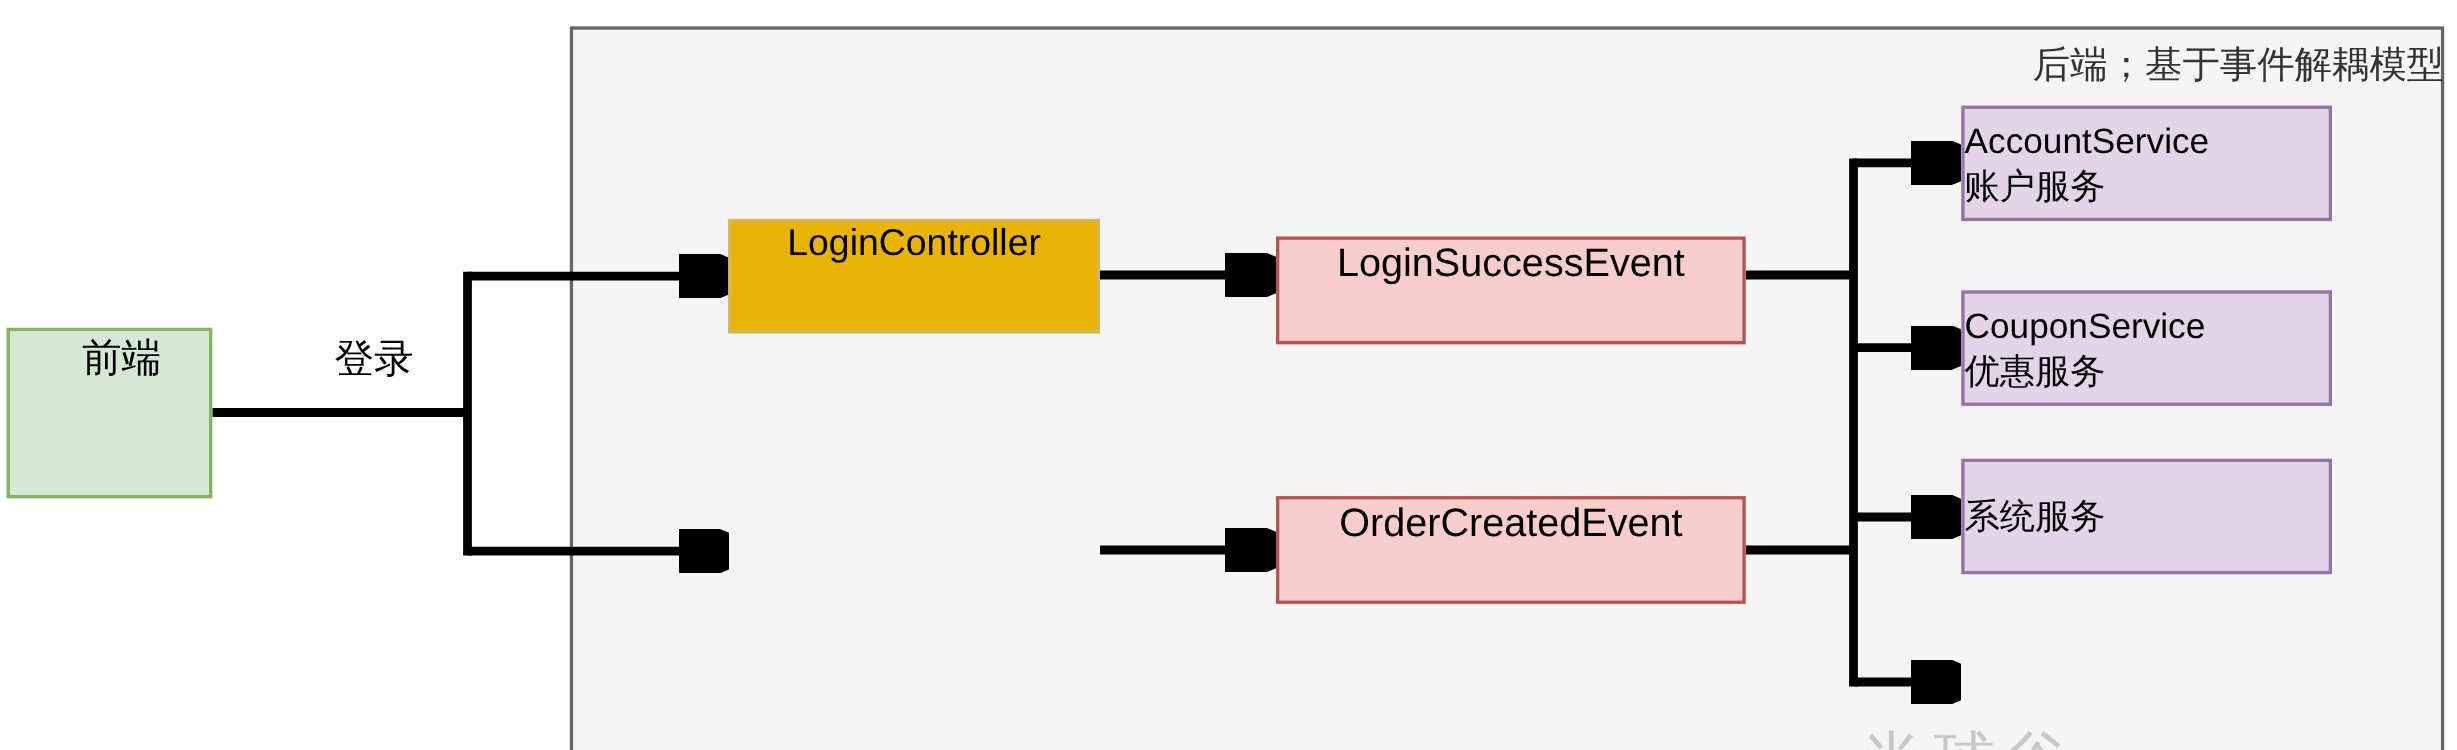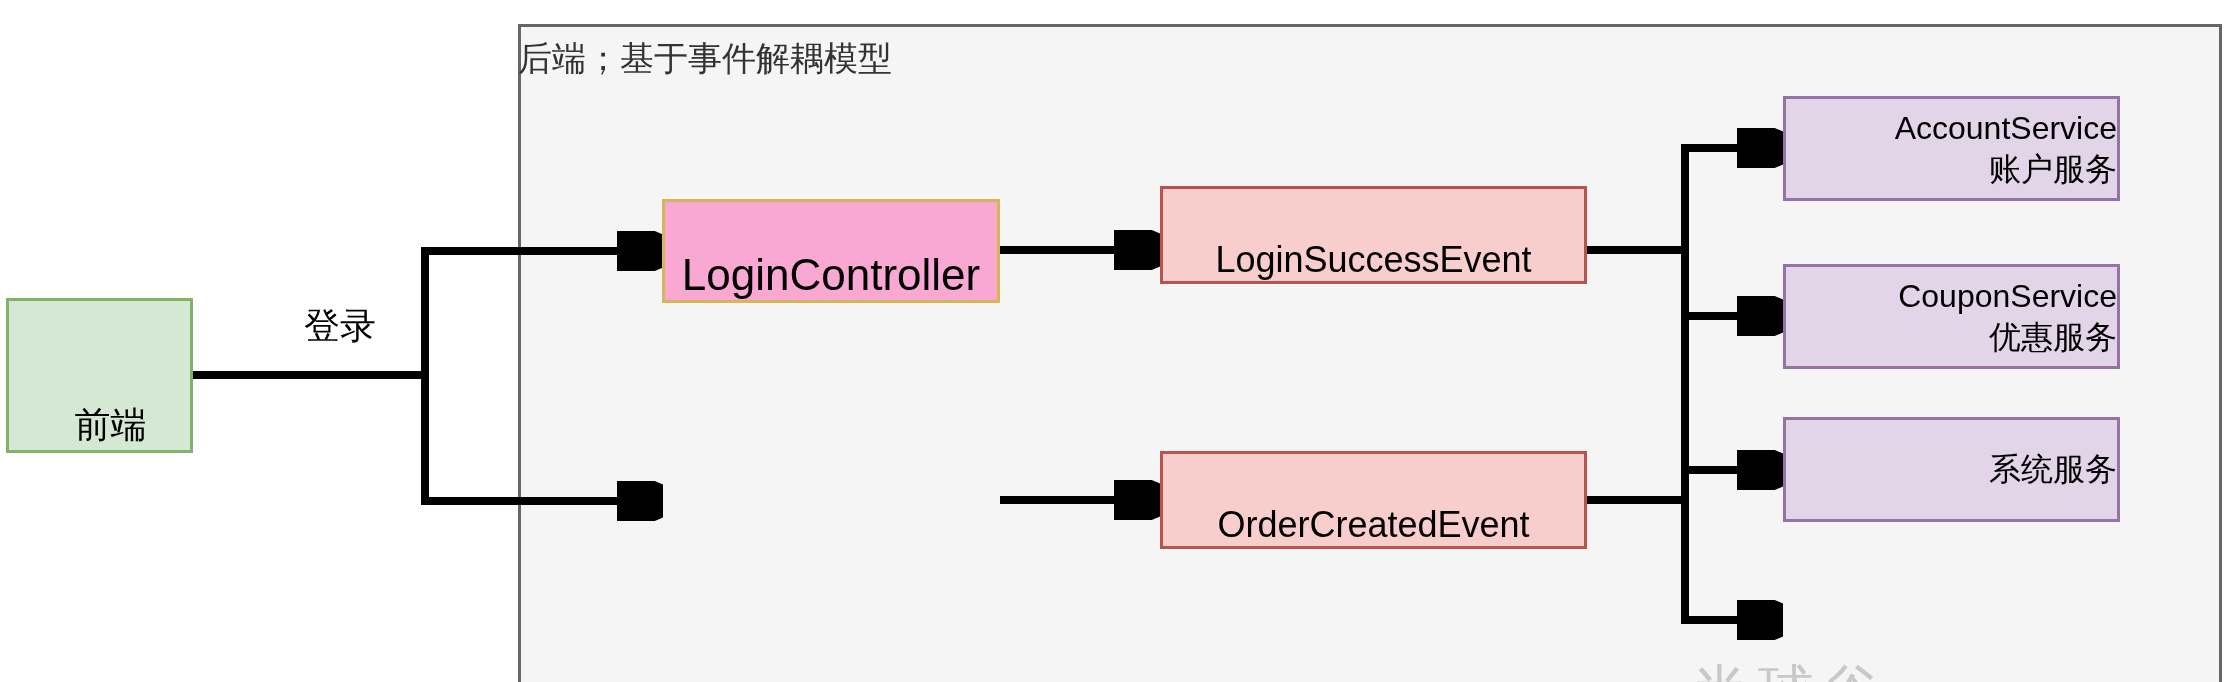--- a/index.html
+++ b/index.html
@@ -1,56 +1,56 @@
 <!DOCTYPE html>
 <html><head>
 <meta charset="utf-8">
 <style>
   html, body { margin:0; padding:0; background:#ffffff; }
   #canvas {
     position:relative; width:2234px; height:682px; overflow:hidden;
     background:#ffffff; font-family:"Liberation Sans", sans-serif; color:#000;
   }
   .node {
-    position:absolute; display:flex; align-items:flex-end; justify-content:center;
+    position:absolute; display:flex; align-items:flex-start; justify-content:center;
     box-sizing:border-box; text-align:center; white-space:nowrap; z-index:3;
   }
   
   #backend-container {
     position:absolute; left:518px; top:24px; width:1704px; height:700px;
     background:#f5f5f5; border:3px solid #666666; box-sizing:border-box; z-index:0;
   }
   #backend-title {
-    position:absolute; left:518px; top:36px; width:1704px; text-align:left;
+    position:absolute; left:518px; top:36px; width:1704px; text-align:right;
     font-size:34px; color:#333333; z-index:1;
   }
   
   #connectors { position:absolute; left:0; top:0; z-index:2; }
   #connectors path { stroke:#000000; stroke-width:8; fill:none; }
   
   #frontend-node {
     left:6px; top:298px; width:187px; height:155px;
     background:#d5e8d4; border:3px solid #82b366; font-size:36px;padding-left:22px;
   }
   
   #edge-label {
     position:absolute; left:270px; top:302px; width:140px; text-align:center;
     font-size:36px; z-index:3;
   }
   
   .controller {
-    width:338px; height:104px; background:#f9a8d4; border:3px solid #d6b656; font-size:44px;
+    width:338px; height:104px; background:#eab308; border:3px solid #d6b656; font-size:34px;
   }
   #login-controller { left:662px; top:199px; }
   #order-controller { left:662px; top:449px; }
   
   .event {
     width:427px; height:98px; background:#f8cecc; border:3px solid #b85450; font-size:36px;
   }
-  #login-event { left:1160px; top:186px; }
+  #login-event { left:1160px; top:215px; }
   #order-event { left:1160px; top:451px; }
   
   .service {
     left:1783px; width:337px; height:105px; background:#e1d5e7; border:3px solid #9673a6;
     font-size:32px; line-height:41px; flex-direction:column;
   }
   #service-0 { top:96px; }
   #service-1 { top:264px; }
   #service-2 { top:417px; }
   #service-3 { top:568px; }

